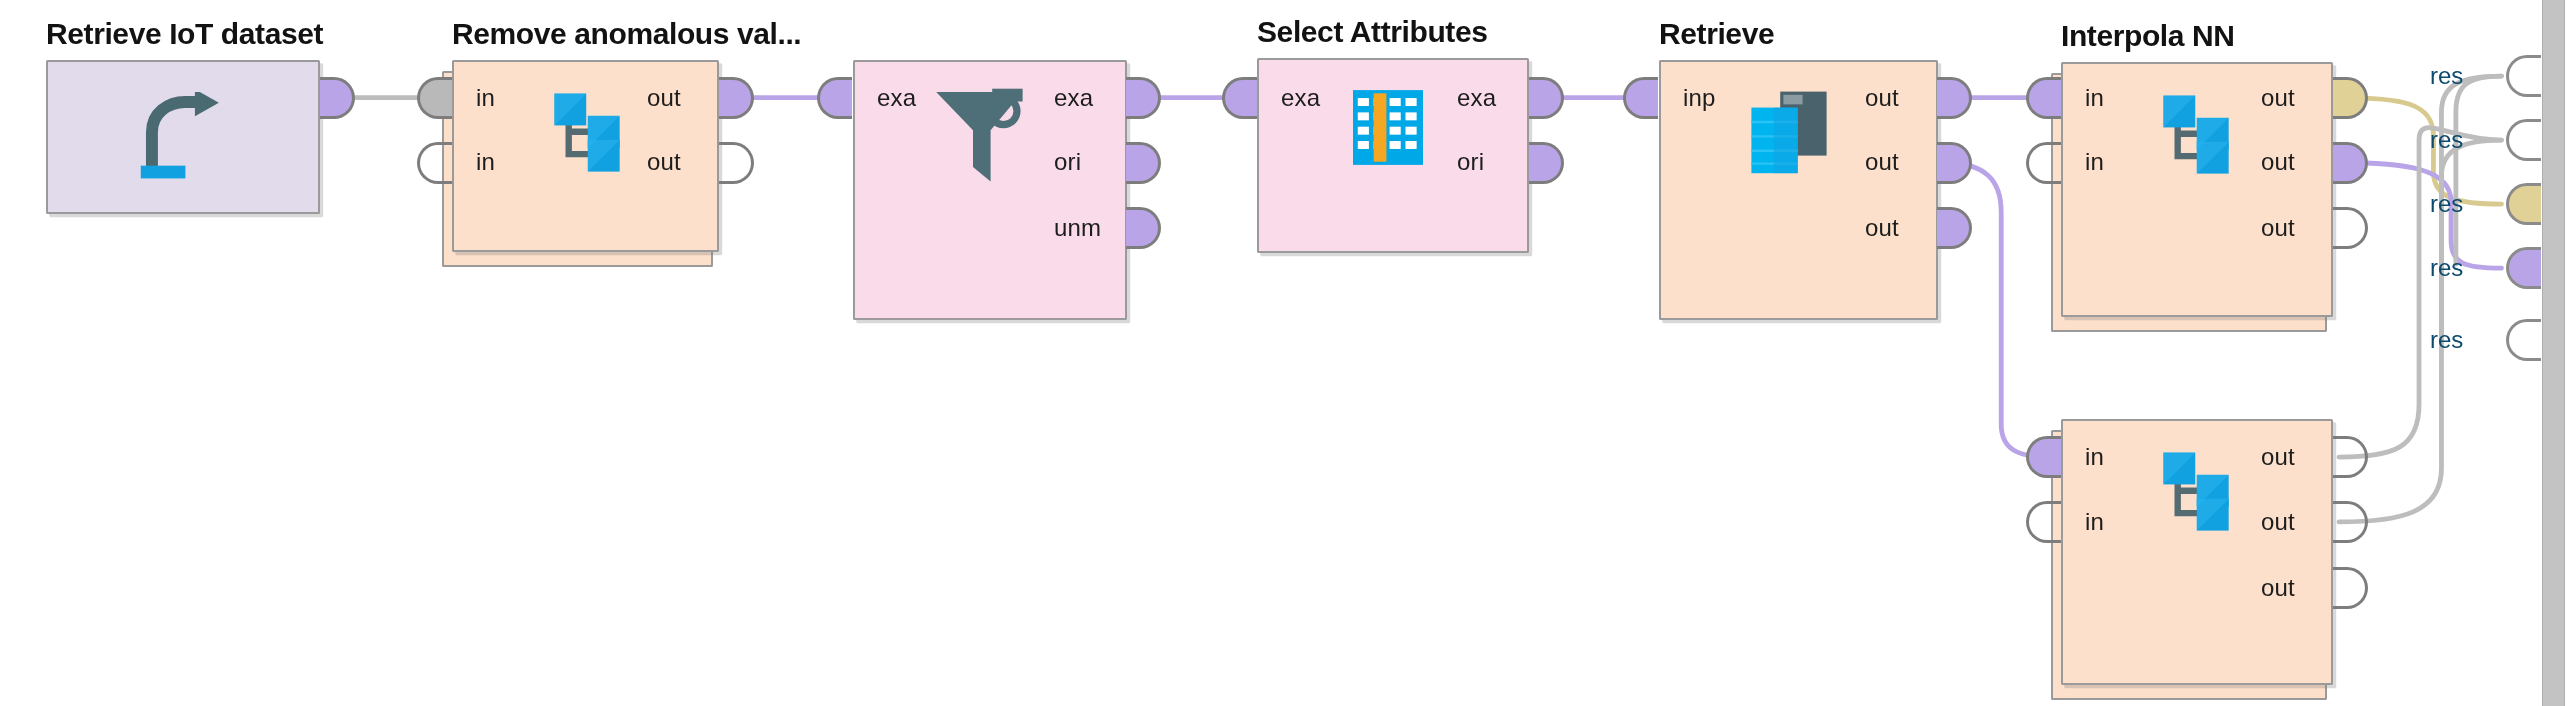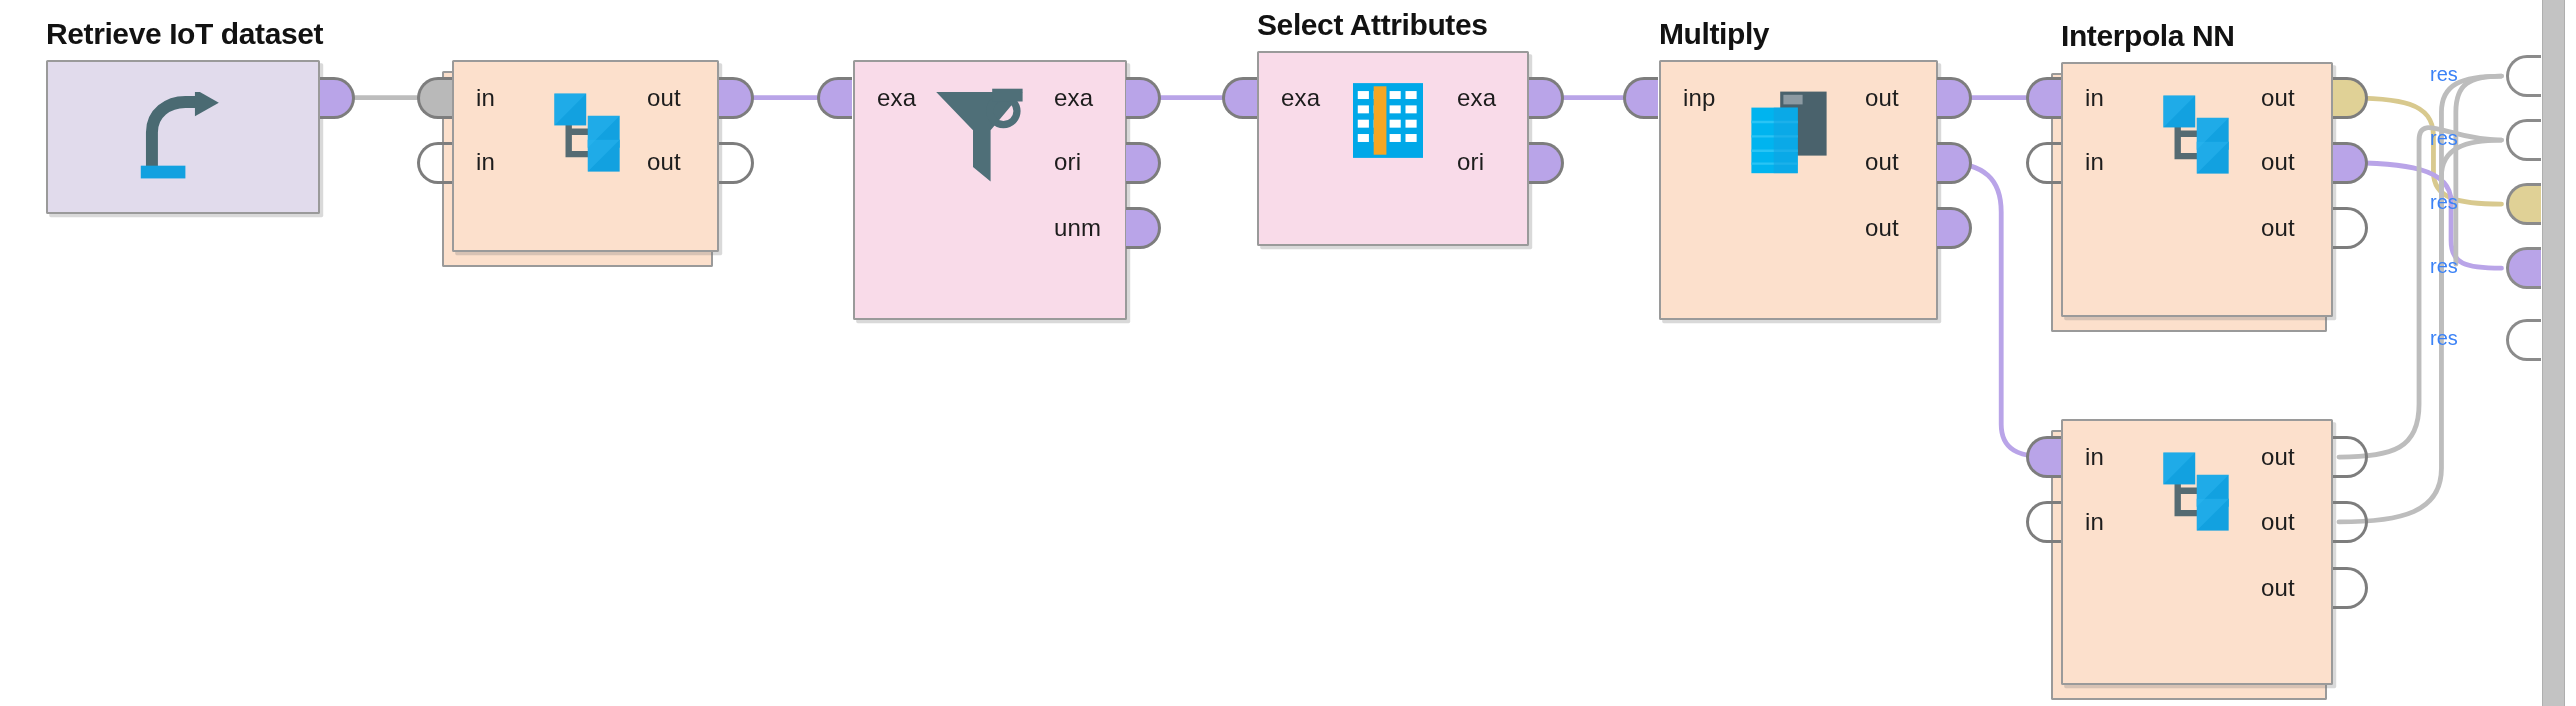--- a/index.html
+++ b/index.html
@@ -51,21 +51,21 @@
   
   #respanel{position:absolute;top:0;height:706px;width:21px;background:#c3c3c3;
             border-left:1.6px solid #aeaeae;border-right:1.6px solid #aeaeae;}
   .resport{position:absolute;width:35px;height:42px;}
   .resport .cap{
     position:absolute;top:0;left:0;width:35px;height:42px;box-sizing:border-box;
     border:3.2px solid #8b8b8b;border-right:none;border-radius:24px 0 0 24px;background:#ffffff;
   }
   .resport.khaki .cap{background:#e0d196;}
   .resport.purple .cap{background:#b9a4e8;}
-  .reslabel{position:absolute;font-size:20px;color:#3b82f6;line-height:1;white-space:nowrap;}
+  .reslabel{position:absolute;font-size:24px;color:#0c4a6e;line-height:1;white-space:nowrap;}
 
   svg.wires{position:absolute;left:0;top:0;width:2576px;height:706px;pointer-events:none;}
 </style>
 </head>
 <body>
 
 <div id="canvas">
 
   <svg class="wires" viewBox="0 0 3218 882" id="wires-svg">
       <path d="M 406 122 L 560 122" stroke="#bdbdbd" stroke-width="6" fill="none" stroke-linecap="round"></path>
@@ -88,39 +88,40 @@
         <div class="title">Retrieve IoT dataset</div>
         <div class="icon" style="left:90px;top:32px;"><svg width="94" height="90" viewBox="0 0 118 112">
       <path d="M20 96 L20 50 C20 26 40 12 62 12 L86 12" fill="none" stroke="#4a6a72" stroke-width="15" stroke-linecap="butt"></path>
       <path d="M74 -4 L104 13 L74 30 Z" fill="#4a6a72"></path>
       <rect x="6" y="92" width="56" height="16" fill="#12a1e0"></rect>
     </svg></div>
       </div>
       <div class="node" style="left: 452px; top: 60px; width: 267px; height: 192px;">
         <div class="shadowbox"></div>
         <div class="body peach"></div>
+        <div class="title">Remove anomalous val...</div>
         <div class="icon" style="left:96px;top:30px;"><svg width="86" height="82" viewBox="0 0 108 102">
       <path d="M26 24 L26 80 L54 80 M26 52 L54 52" fill="none" stroke="#556b72" stroke-width="8"></path>
       <rect x="8" y="4" width="40" height="40" fill="#12a1e0"></rect>
       <rect x="50" y="32" width="40" height="40" fill="#12a1e0"></rect>
       <rect x="50" y="62" width="40" height="40" fill="#12a1e0"></rect>
       <path d="M8 4 L48 4 L8 44 Z" fill="#29b4ef" opacity=".55"></path>
       <path d="M50 32 L90 32 L50 72 Z" fill="#29b4ef" opacity=".55"></path>
       <path d="M50 62 L90 62 L50 102 Z" fill="#29b4ef" opacity=".55"></path>
     </svg></div>
       </div>
       <div class="node" style="left: 853px; top: 60px; width: 274px; height: 260px;">
         <div class="body pink"></div>
         <div class="icon" style="left:80px;top:27px;"><svg width="96" height="101" viewBox="0 0 120 126">
       <path d="M4 6 L112 6 L72 54 L72 118 L50 100 L50 54 Z" fill="#4f6f78"></path>
       <circle cx="88" cy="30" r="17" fill="none" stroke="#4f6f78" stroke-width="9"></circle>
       <rect x="74" y="2" width="38" height="16" fill="#4f6f78"></rect>
     </svg></div>
       </div>
-      <div class="node" style="left: 1257px; top: 51px; width: 272px; height: 195px;">
+      <div class="node" style="left: 1257px; top: 58px; width: 272px; height: 195px;">
         <div class="body pink"></div>
         <div class="title">Select Attributes</div>
         <div class="icon" style="left:96px;top:32px;"><svg width="70" height="75" viewBox="0 0 88 94">
       <rect x="0" y="0" width="88" height="94" fill="#00a8e8"></rect>
       <g fill="#ffffff">
         <rect x="6" y="10" width="14" height="10"></rect>
               <rect x="26" y="10" width="14" height="10"></rect>
         <rect x="46" y="10" width="14" height="10"></rect>
               <rect x="66" y="10" width="14" height="10"></rect>
         <rect x="6" y="28" width="14" height="10"></rect>
@@ -134,21 +135,21 @@
         <rect x="6" y="64" width="14" height="10"></rect>
               <rect x="26" y="64" width="14" height="10"></rect>
         <rect x="46" y="64" width="14" height="10"></rect>
               <rect x="66" y="64" width="14" height="10"></rect>
       </g>
       <rect x="26" y="4" width="16" height="86" fill="#f5a623"></rect>
     </svg></div>
       </div>
       <div class="node" style="left: 1659px; top: 60px; width: 279px; height: 260px;">
         <div class="body peach"></div>
-        <div class="title">Multiply</div>
+        <div class="title">Retrieve</div>
         <div class="icon" style="left:86px;top:30px;"><svg width="88" height="88" viewBox="0 0 110 110">
       <rect x="44" y="2" width="58" height="80" fill="#4a626c"></rect>
       <rect x="48" y="6" width="24" height="12" fill="#8c9aa2"></rect>
       <rect x="8" y="22" width="58" height="82" fill="#00b4ef"></rect>
       <g stroke="#29c4f5" stroke-width="3">
         <line x1="8" y1="40" x2="66" y2="40"></line>
               <line x1="8" y1="58" x2="66" y2="58"></line>
         <line x1="8" y1="76" x2="66" y2="76"></line>
               <line x1="8" y1="92" x2="66" y2="92"></line>
       </g>

